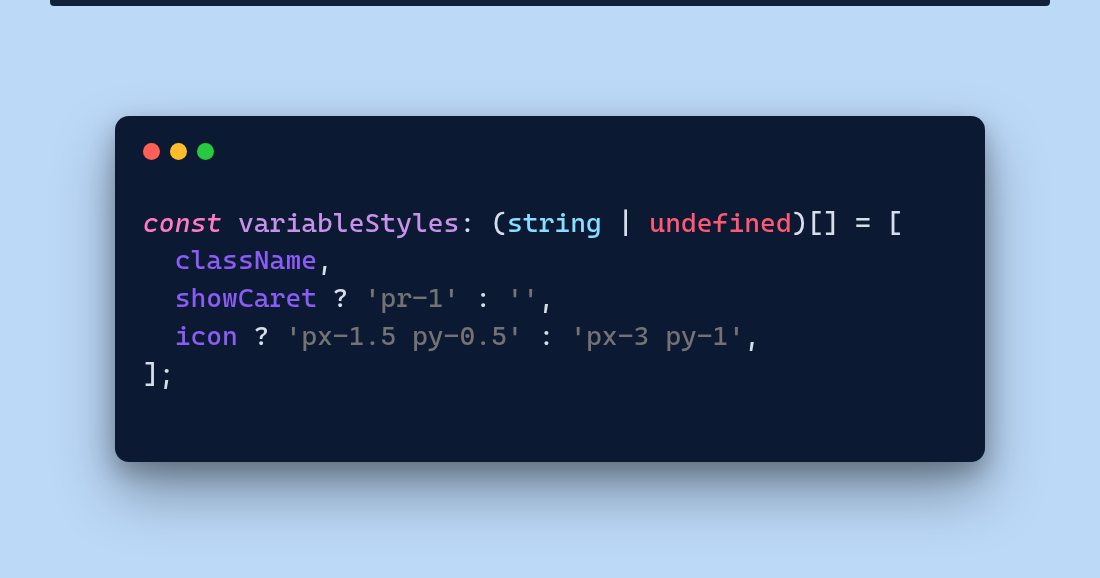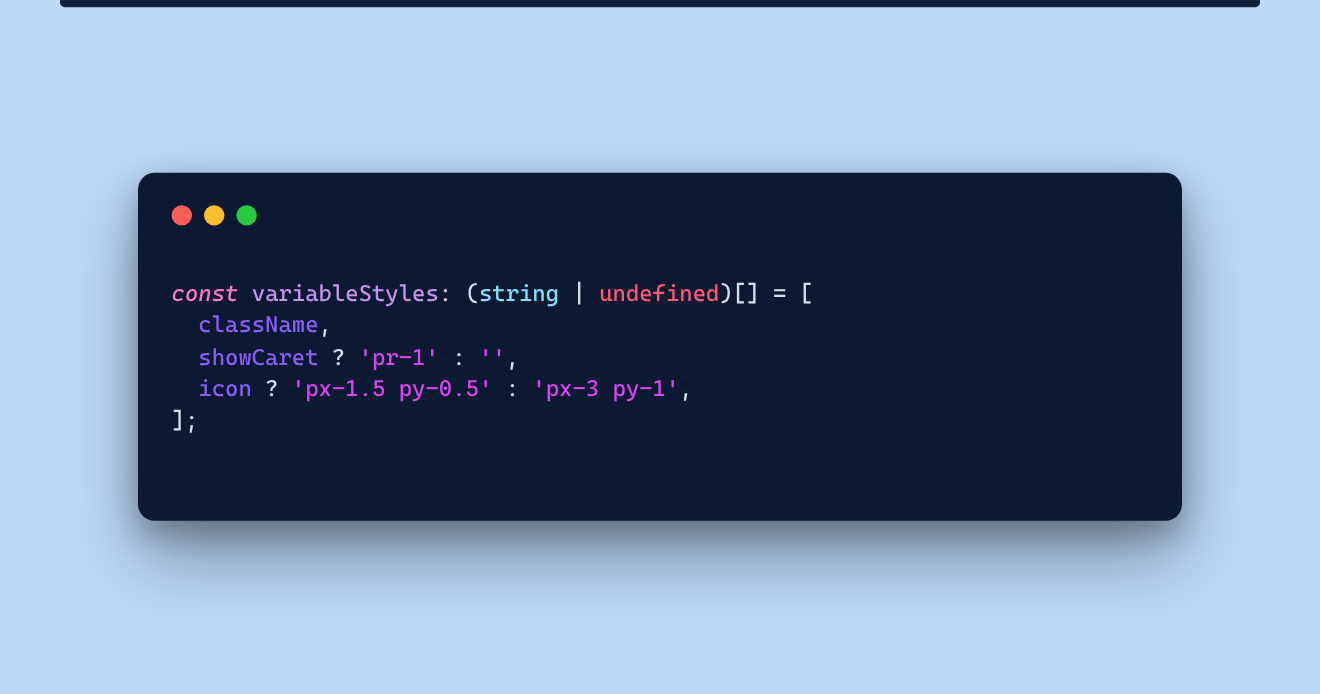--- a/index.html
+++ b/index.html
@@ -45,33 +45,33 @@
     .traffic-dot {
       width: 17px;
       height: 17px;
       border-radius: 50%;
     }
     .dot-close { background: #ff5f56; }
     .dot-min { background: #ffbd2e; }
     .dot-max { background: #27c93f; }
     .code-area {
       padding: 40px 28px 10px 28px;
-      font-size: 19px;
+      font-size: 27px;
       line-height: 1.4;
       color: #d6deeb;
       white-space: pre;
       font-weight: 400;
     }
     .tok-keyword { color: #ff79c6; font-style: italic; }
     .tok-ident { color: #c792ea; }
     .tok-prop { color: #8b5cf6; }
     .tok-punc { color: #d6deeb; }
     .tok-type { color: #89ddff; }
     .tok-val { color: #ff5874; }
-    .tok-str { color: #d946ef; }
+    .tok-str { color: #737373; }
     .indent { display: inline-block; }
   </style>
 </head>
 <body>
 
 <div class="top-bar"></div>
 
 <div class="code-window">
   <div class="titlebar">
     <div class="traffic-dot dot-close"></div>

